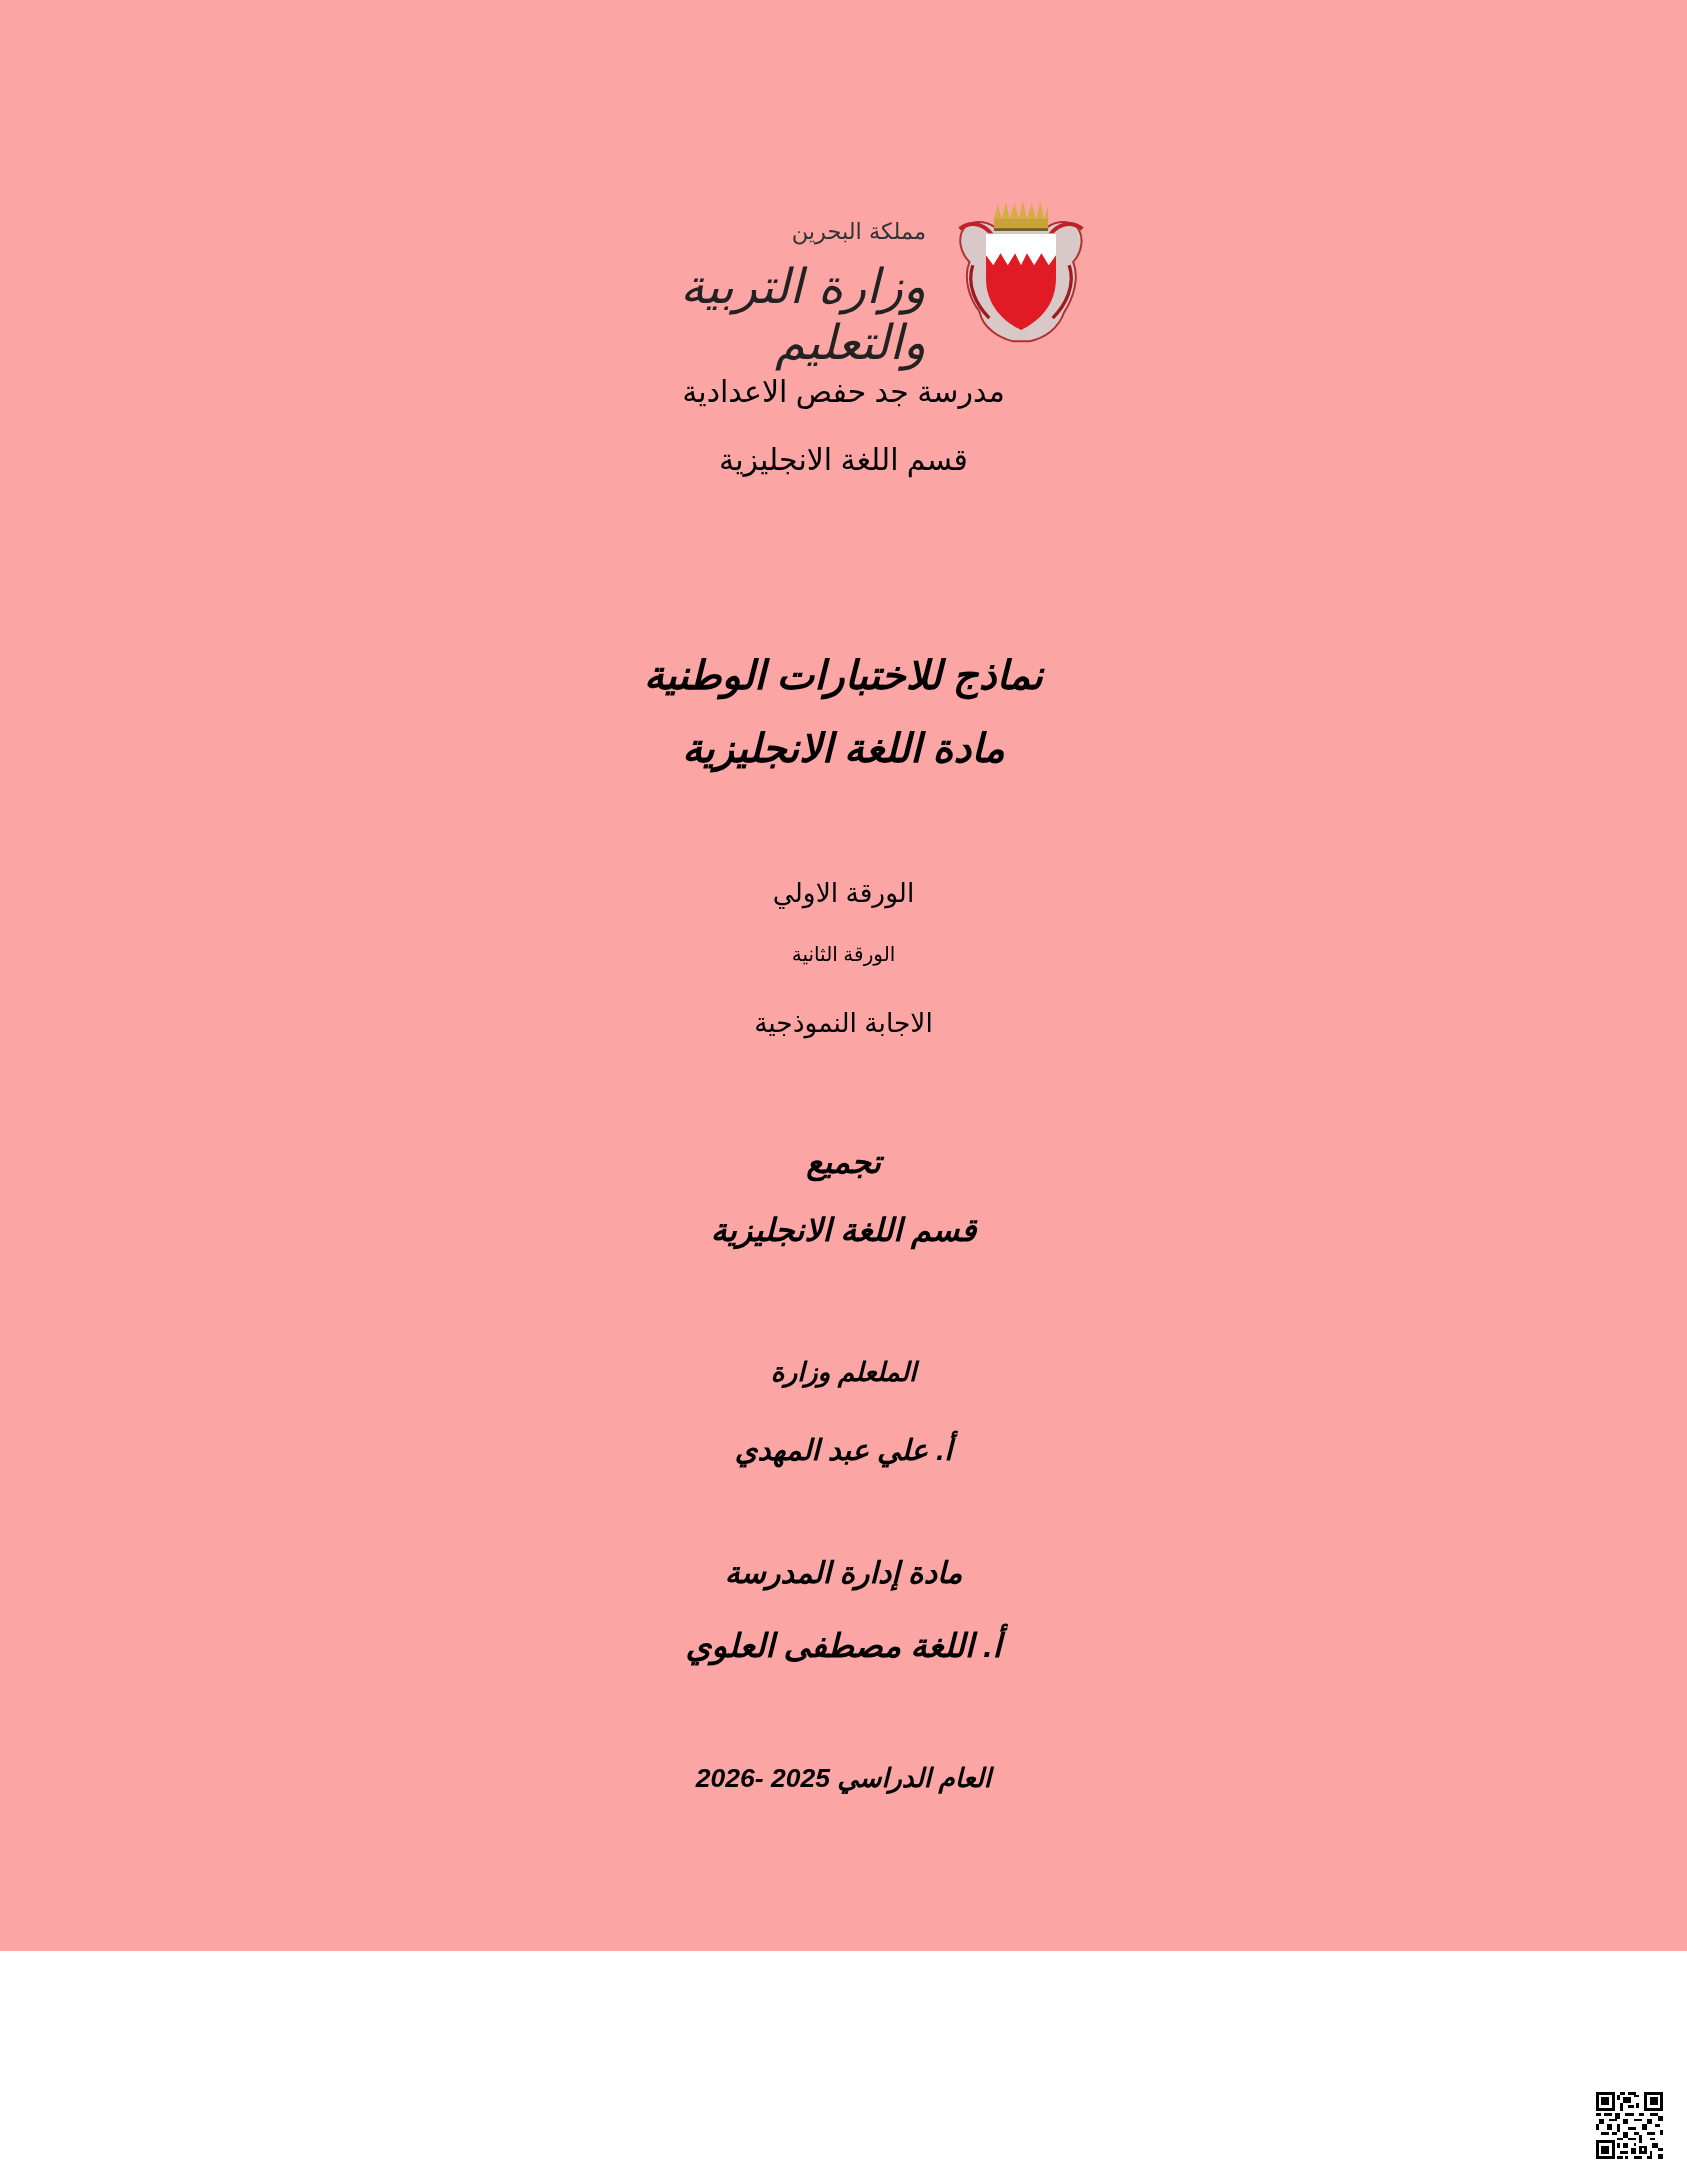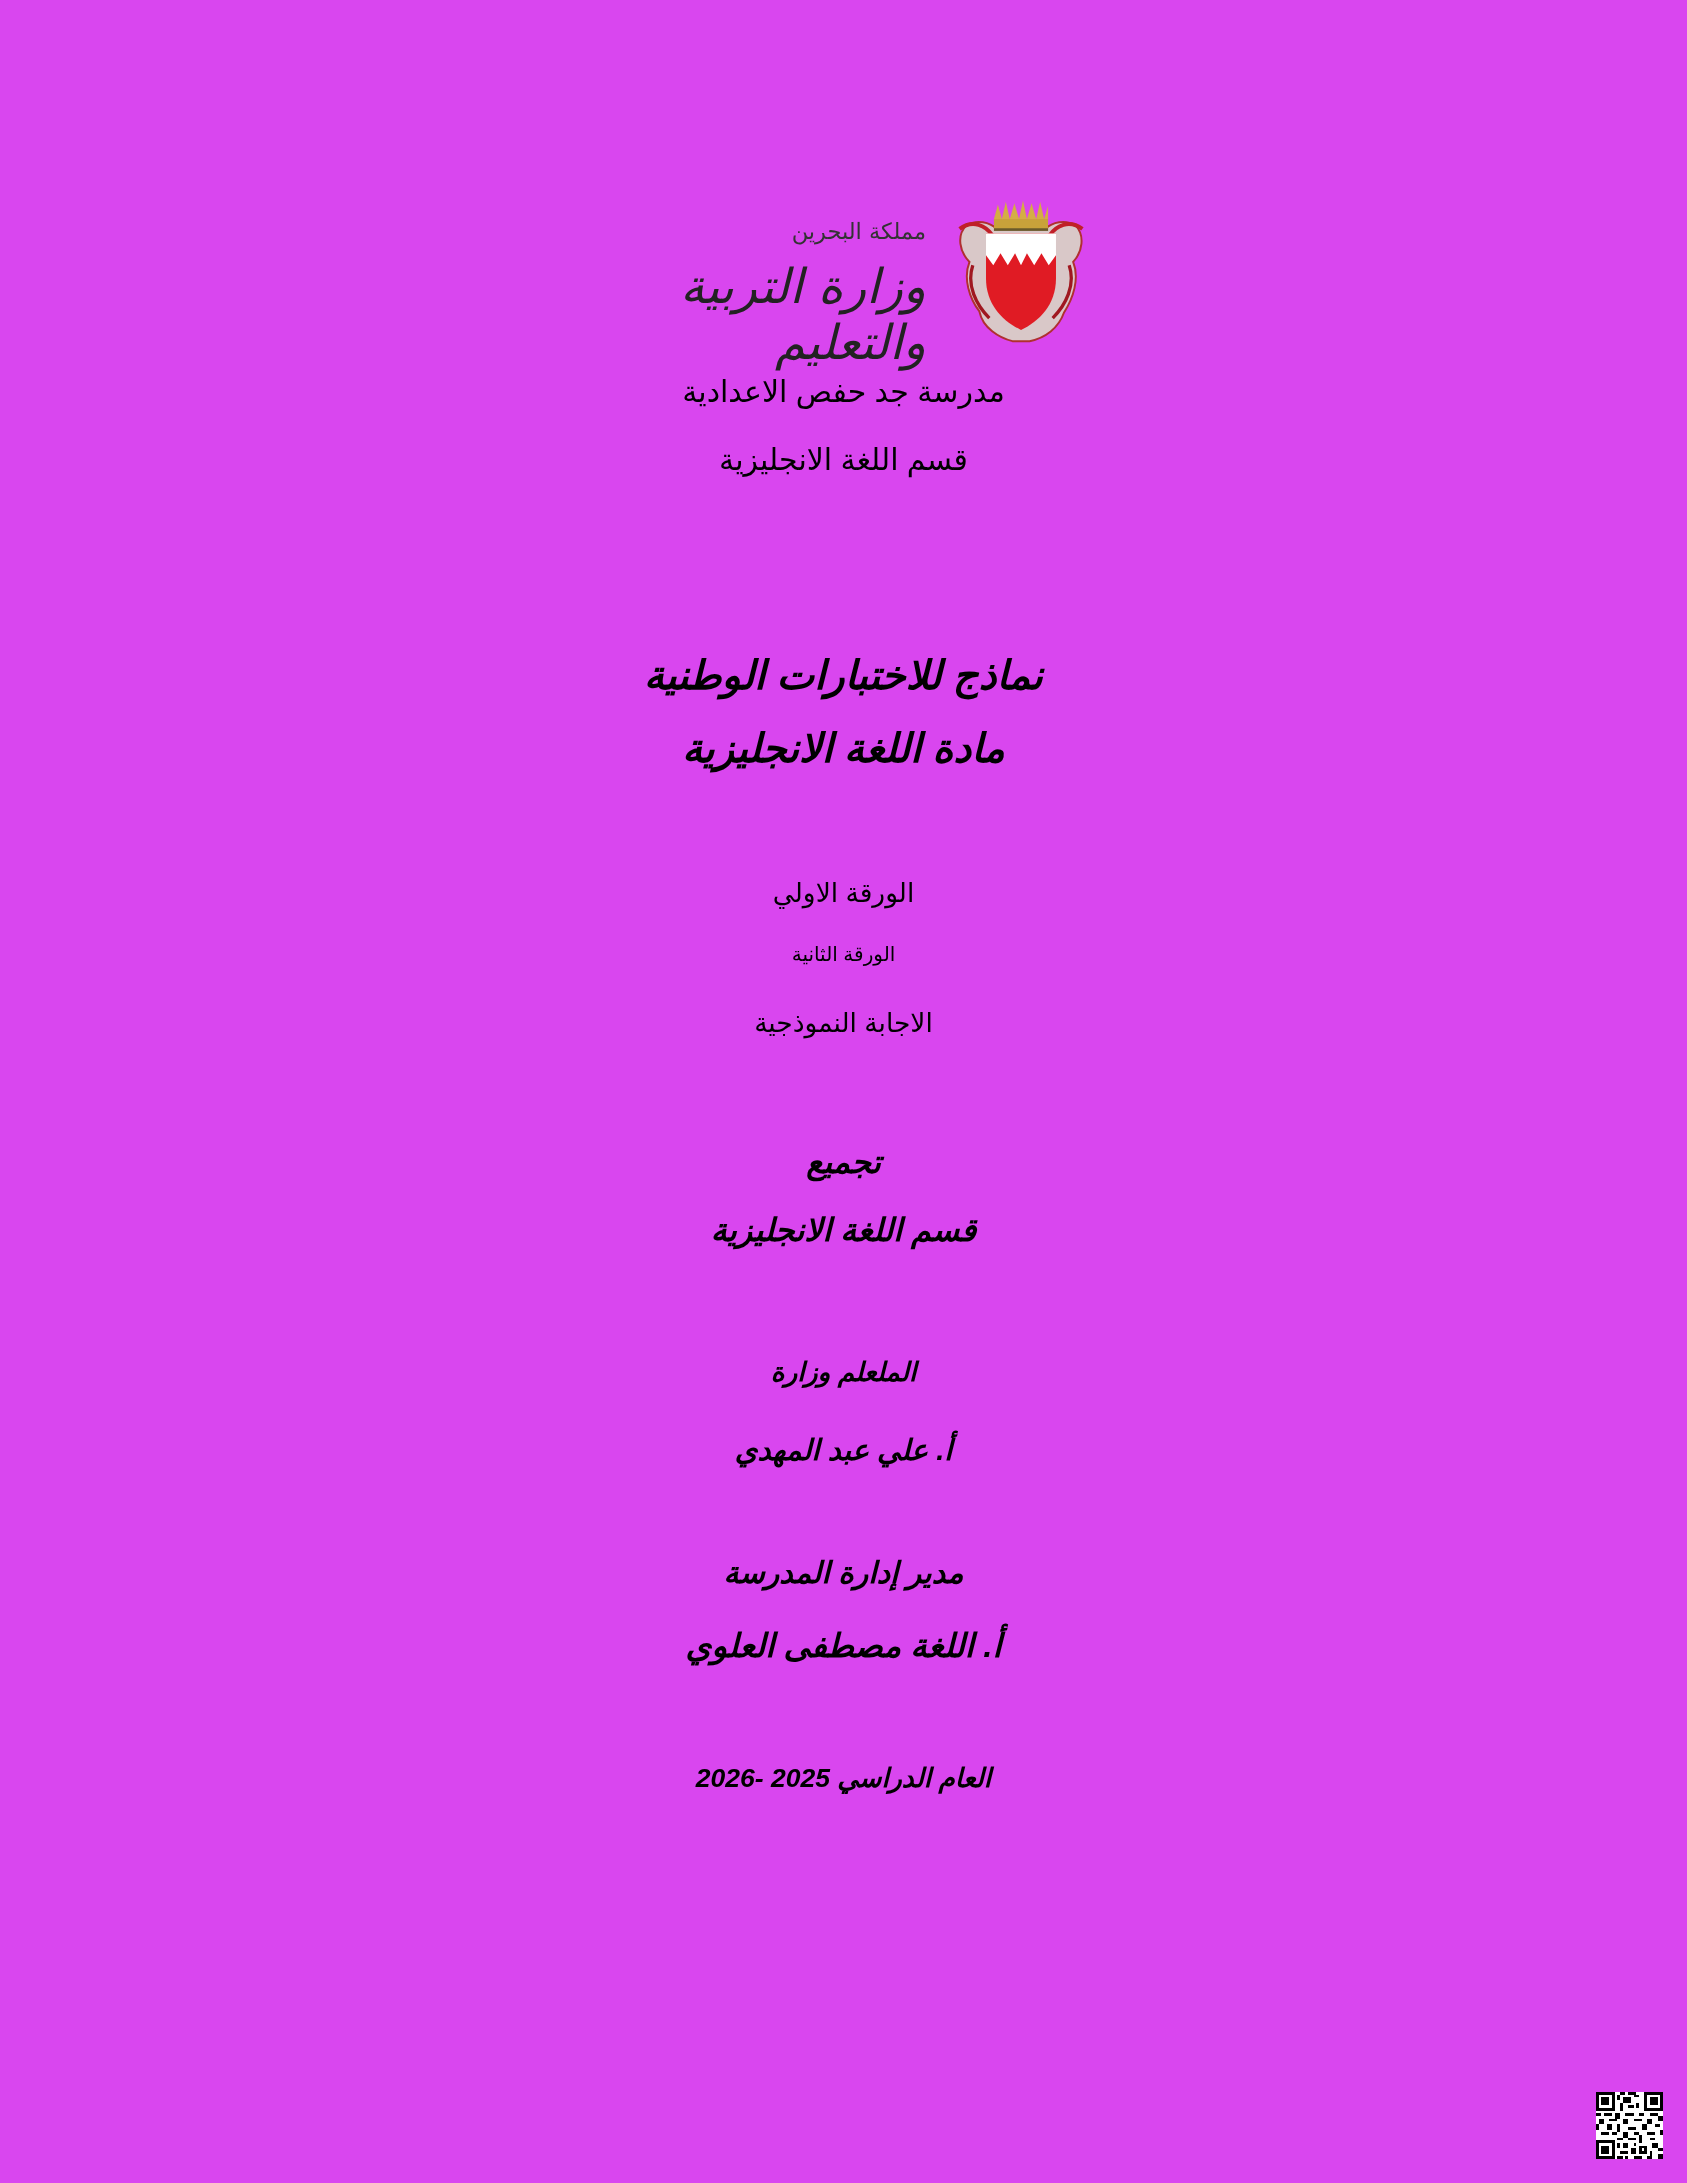--- a/index.html
+++ b/index.html
@@ -1,18 +1,18 @@
 <!DOCTYPE html>
 <html style="font-size:10.6px"><head>
 <meta charset="utf-8">
 <style>
   html, body { margin:0; padding:0; background:#ffffff; }
   body { width:1687px; height:2183px; position:relative; overflow:hidden;
          font-family:"Liberation Sans", "DejaVu Sans", sans-serif; color:#000; }
-  .page { position:absolute; left:0; top:0; width:1687px; height:2183px; background:#d946ef; }
+  .page { position:absolute; left:0; top:0; width:1687px; height:1951px; background:#fca5a5; }
 
   .logo { position:absolute; left:582px; top:192px; width:516px; height:159px; }
   .emblem { position:absolute; left:371px; top:6.6px; width:136px; height:147px; }
   .ministry { position:absolute; left:0; top:13.2px; width:344px; height:132px; direction:rtl; text-align:right; }
   .ministry .kingdom { position:absolute; right:0; top:13.2px; font-family:"DejaVu Serif", serif; font-size:22.5px; color:#333; letter-spacing:0.7px; }
   .ministry .name { position:absolute; right:0; top:53px; font-family:"DejaVu Serif", serif; font-size:48px; color:#222; letter-spacing:1.3px; font-style:italic; }
 
   .line { position:absolute; left:0; width:1687px; text-align:center; direction:rtl; white-space:nowrap; }
   .reg { font-weight:normal; }
   .bold { font-weight:bold;font-style:italic; }
@@ -53,21 +53,21 @@
   <div class="line reg" style="top:877px; font-size:26.5px;">الورقة الاولي</div>
   <div class="line reg" style="top:942px; font-size:20px;">الورقة الثانية</div>
   <div class="line reg" style="top:1007px; font-size:26.5px;">الاجابة النموذجية</div>
 
   <div class="line bold" style="top:1143px; font-size:32px;">تجميع</div>
   <div class="line bold" style="top:1211px; font-size:32px;">قسم اللغة الانجليزية</div>
 
   <div class="line bold" style="top:1356px; font-size:26.5px;">الملعلم وزارة</div>
   <div class="line bold" style="top:1421px; font-size:29px;margin-top:12px;">أ. علي عبد المهدي</div>
 
-  <div class="line bold" style="top:1555px; font-size:30px;">مدير إدارة المدرسة</div>
+  <div class="line bold" style="top:1555px; font-size:30px;">مادة إدارة المدرسة</div>
   <div class="line bold" style="top:1626px; font-size:33px;">أ. اللغة مصطفى العلوي</div>
 
   <div class="line bold" style="top:1762px; font-size:26.5px;">العام الدراسي 2025 -2026</div>
 
   <svg class="qr" viewBox="0 0 25 25" shape-rendering="crispEdges">
     <rect width="25" height="25" fill="#fff"></rect>
 
     <rect x="0" y="0" width="7" height="7" fill="#000"></rect>
       <rect x="1" y="1" width="5" height="5" fill="#fff"></rect>
       <rect x="2" y="2" width="3" height="3" fill="#000"></rect>

